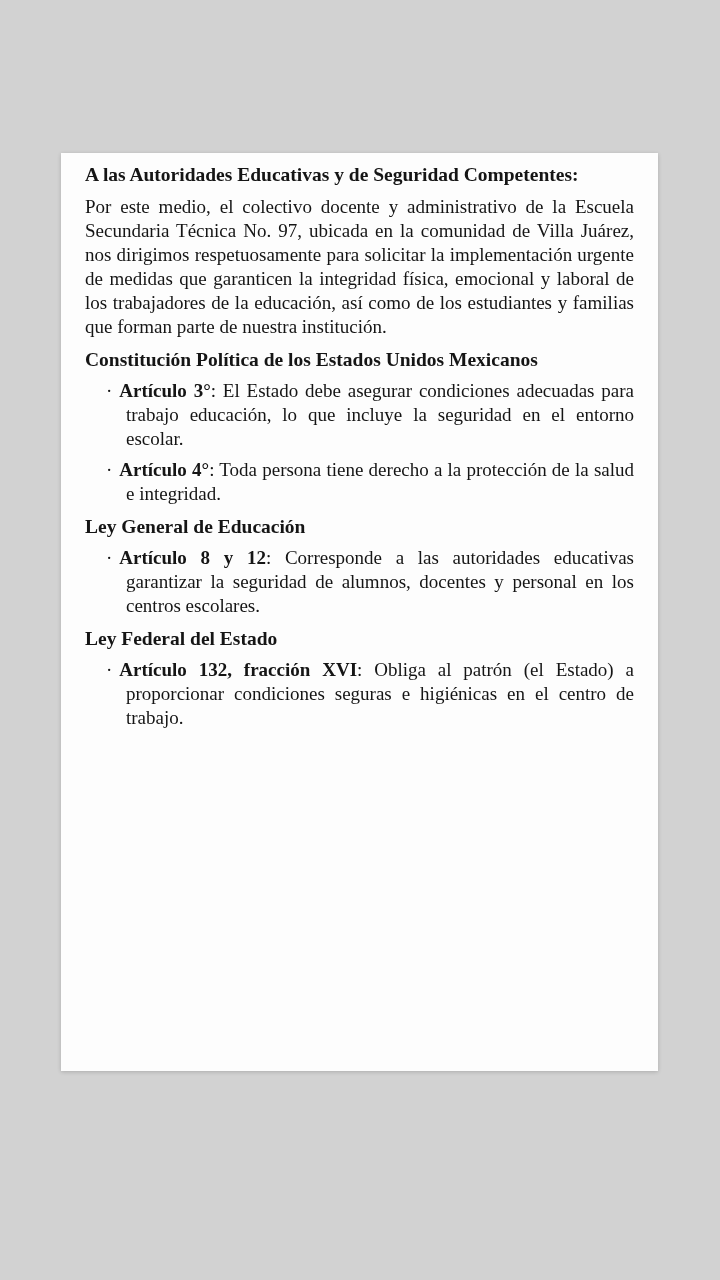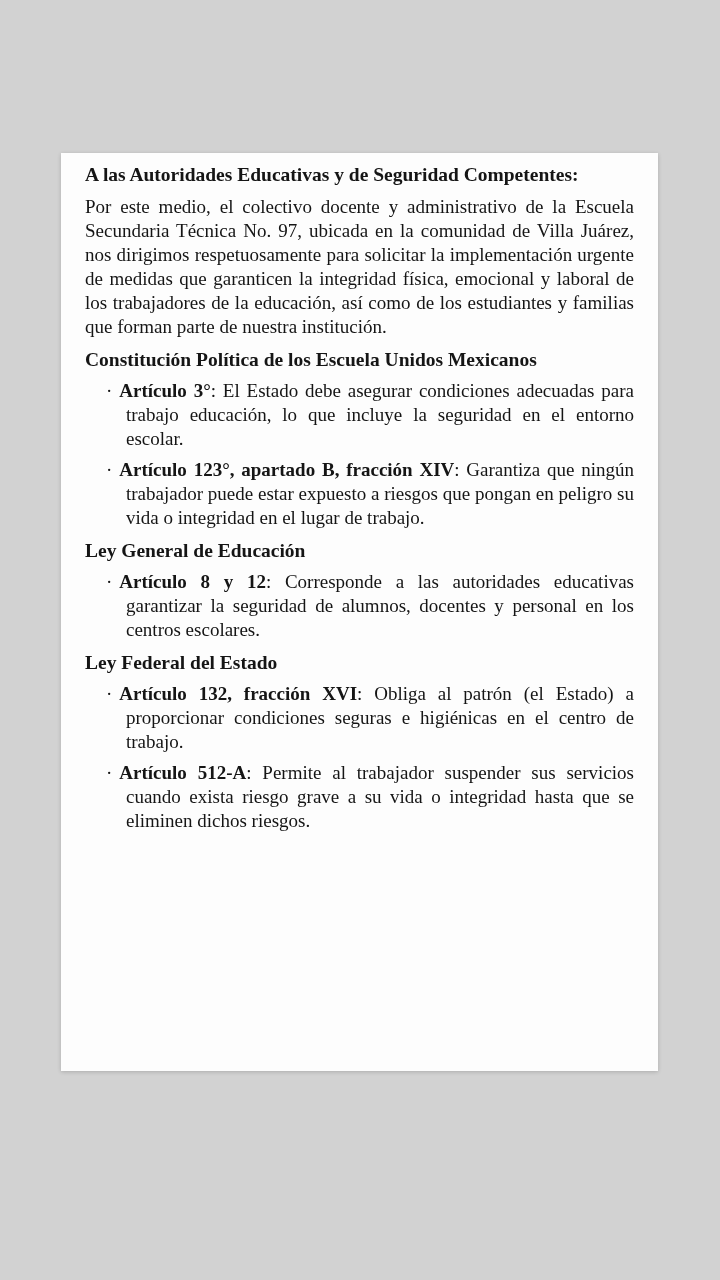--- a/index.html
+++ b/index.html
@@ -64,23 +64,22 @@
   }
 </style>
 </head>
 <body>
 
 <div class="bg">
   <div class="paper">
     <div class="doc" id="doc">
         <h1 class="doc-title"><span class="run bold">A las Autoridades Educativas y de Seguridad Competentes:</span></h1>
         <p class="para"><span class="run">Por este medio, el colectivo docente y administrativo de la Escuela Secundaria Técnica No. 97, ubicada en la comunidad de Villa Juárez, nos dirigimos respetuosamente para solicitar la implementación urgente de medidas que garanticen la integridad física, emocional y laboral de los trabajadores de la educación, así como de los estudiantes y familias que forman parte de nuestra institución.</span></p>
-        <h2 class="section-heading"><span class="run bold">Constitución Política de los Escuela Unidos Mexicanos</span></h2>
+        <h2 class="section-heading"><span class="run bold">Constitución Política de los Estados Unidos Mexicanos</span></h2>
         <p class="bullet"><span class="marker">·</span><span class="run bold">Artículo 3°</span><span class="run">: El Estado debe asegurar condiciones adecuadas para trabajo educación, lo que incluye la seguridad en el entorno escolar.</span></p>
-        <p class="bullet"><span class="marker">·</span><span class="run bold">Artículo 123°, apartado B, fracción XIV</span><span class="run">: Garantiza que ningún trabajador puede estar expuesto a riesgos que pongan en peligro su vida o integridad en el lugar de trabajo.</span></p>
+        <p class="bullet"><span class="marker">·</span><span class="run bold">Artículo 4°</span><span class="run">: Toda persona tiene derecho a la protección de la salud e integridad.</span></p>
         <h2 class="section-heading"><span class="run bold">Ley General de Educación</span></h2>
         <p class="bullet"><span class="marker">·</span><span class="run bold">Artículo 8 y 12</span><span class="run">: Corresponde a las autoridades educativas garantizar la seguridad de alumnos, docentes y personal en los centros escolares.</span></p>
         <h2 class="section-heading"><span class="run bold">Ley Federal del Estado</span></h2>
         <p class="bullet"><span class="marker">·</span><span class="run bold">Artículo 132, fracción XVI</span><span class="run">: Obliga al patrón (el Estado) a proporcionar condiciones seguras e higiénicas en el centro de trabajo.</span></p>
-        <p class="bullet"><span class="marker">·</span><span class="run bold">Artículo 512-A</span><span class="run">: Permite al trabajador suspender sus servicios cuando exista riesgo grave a su vida o integridad hasta que se eliminen dichos riesgos.</span></p>
       </div>
   </div>
 </div>
 
 </body></html>

